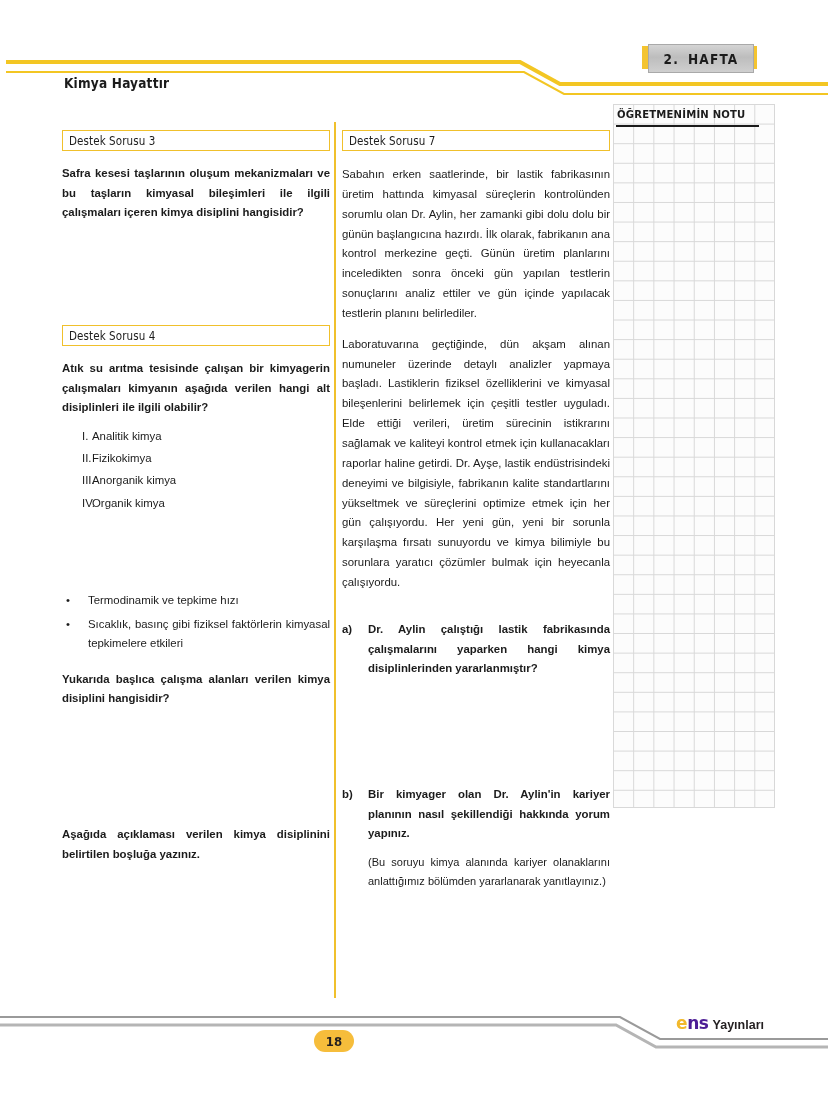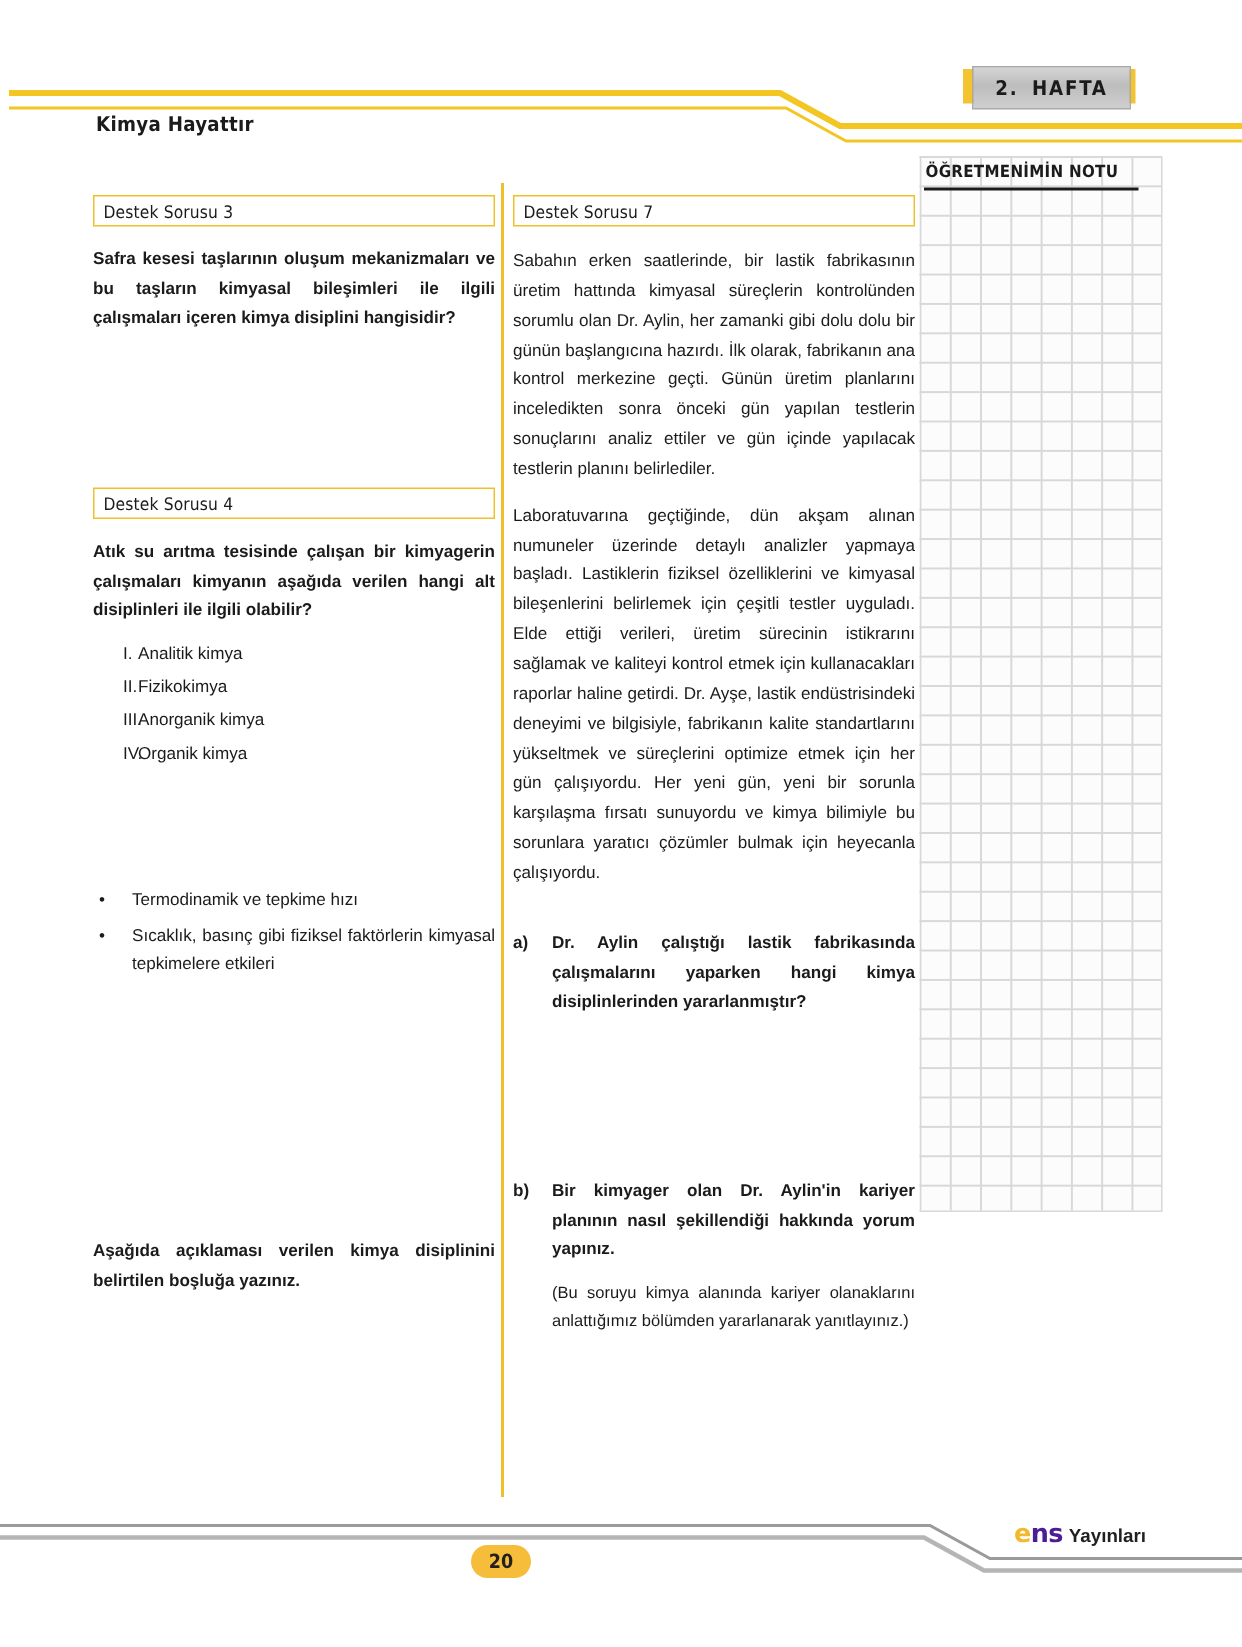--- a/index.html
+++ b/index.html
@@ -323,20 +323,21 @@
   <div class="bullet-list">
     <div class="bullet-item">
       <span class="bt">•</span>
       <span class="btx">Termodinamik ve tepkime hızı</span>
     </div>
     <div class="bullet-item">
       <span class="bt">•</span>
       <span class="btx">Sıcaklık, basınç gibi fiziksel faktörlerin kimyasal tepkimelere etkileri</span>
     </div>
   </div>
+  <div class="q-stem" style="margin-top:16px;">Yukarıda başlıca çalışma alanları verilen kimya disiplini hangisidir?</div>
 </div>
 
 <div class="q-block" style="left:62px; top:812px;">
   <div class="q-stem">Aşağıda açıklaması verilen kimya disiplinini belirtilen boşluğa yazınız.</div>
 </div>
 
 <div class="q-block" style="left:342px; top:130px;">
   <div class="q-label">
     <span>Destek Sorusu 7</span>
   </div>
@@ -363,19 +364,19 @@
   <div class="note-grid"></div>
   <div class="note-title">ÖĞRETMENİMİN NOTU</div>
   <div class="note-underline"></div>
 </div>
 
 <svg class="footer-deco" width="828" height="60" viewBox="0 0 828 60">
   <path d="M0 17 L620 17 L660 39 L828 39" fill="none" stroke="#9a9a9a" stroke-width="2"></path>
   <path d="M0 25 L616 25 L656 47 L828 47" fill="none" stroke="#b5b5b5" stroke-width="3"></path>
 </svg>
 
-<div class="page-num">20</div>
+<div class="page-num">18</div>
 
 <div class="publisher">
   <span class="pb-e">e</span>
   <span class="pb-ns">ns</span>
   <span class="pb-word">Yayınları</span>
 </div>
 
 </body></html>

